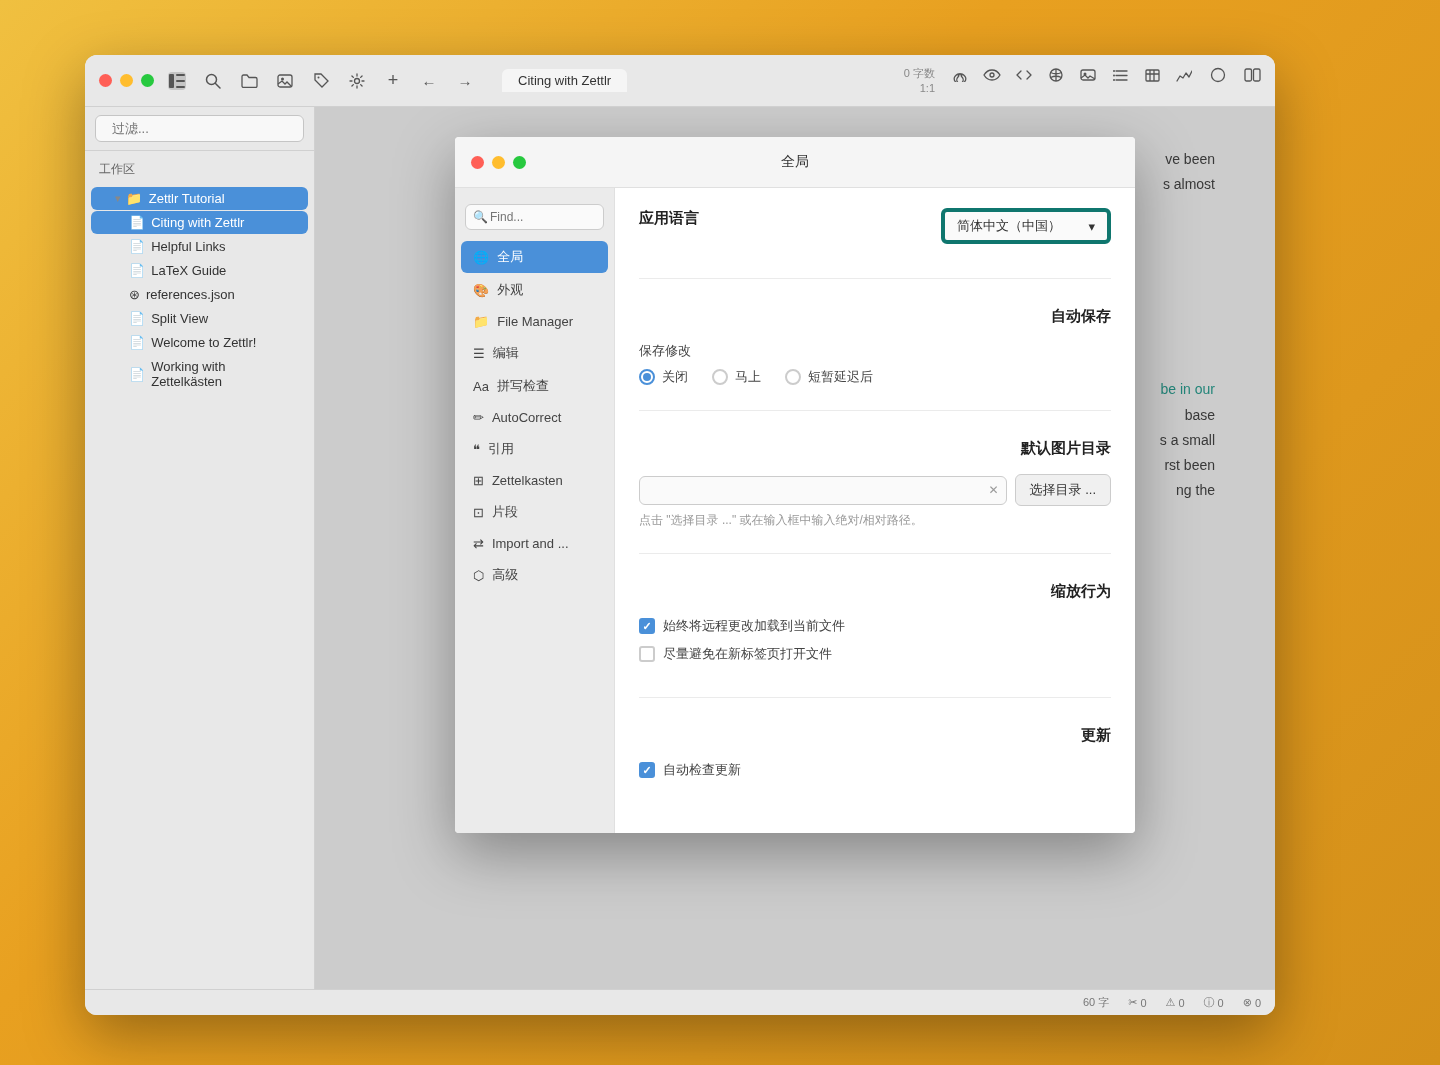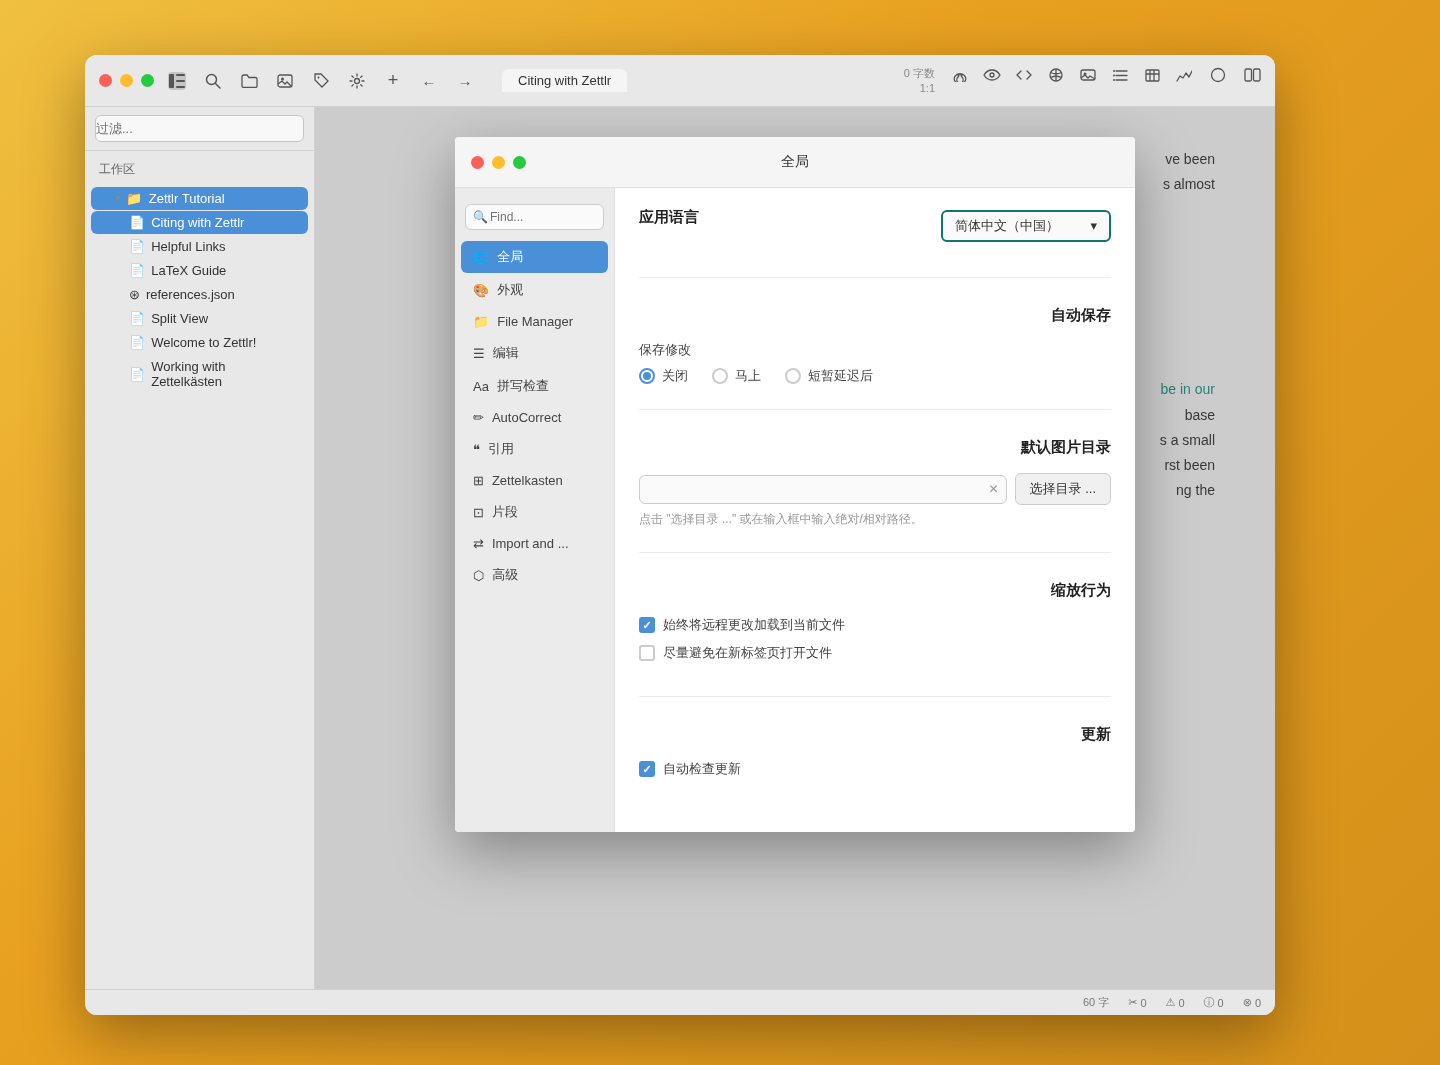--- a/index.html
+++ b/index.html
@@ -132,21 +132,21 @@
       flex-shrink: 0;
     }
 
     .sidebar-filter {
       padding: 8px 10px;
       border-bottom: 1px solid #d0d0d0;
     }
 
     .sidebar-filter input {
       width: 100%;
-      padding: 5px 0;
+      padding: 5px 16px;
       border-radius: 6px;
       border: 1px solid #c5c5c5;
       background: #f8f8f8;
       font-size: 13px;
       color: #333;
       outline: none;
     }
 
     .sidebar-label {
       font-size: 12px;
@@ -347,21 +347,21 @@
     .settings-label {
       font-size: 13px;
       color: #444;
     }
 
     .settings-select {
       display: flex;
       align-items: center;
       gap: 4px;
       padding: 5px 12px;
-      border: 2px solid #0f766e;
+      border: 4px solid #0f766e;
       border-radius: 6px;
       background: #fafafa;
       font-size: 13px;
       color: #333;
       cursor: pointer;
       min-width: 170px;
       justify-content: space-between;
     }
 
     .radio-group {

